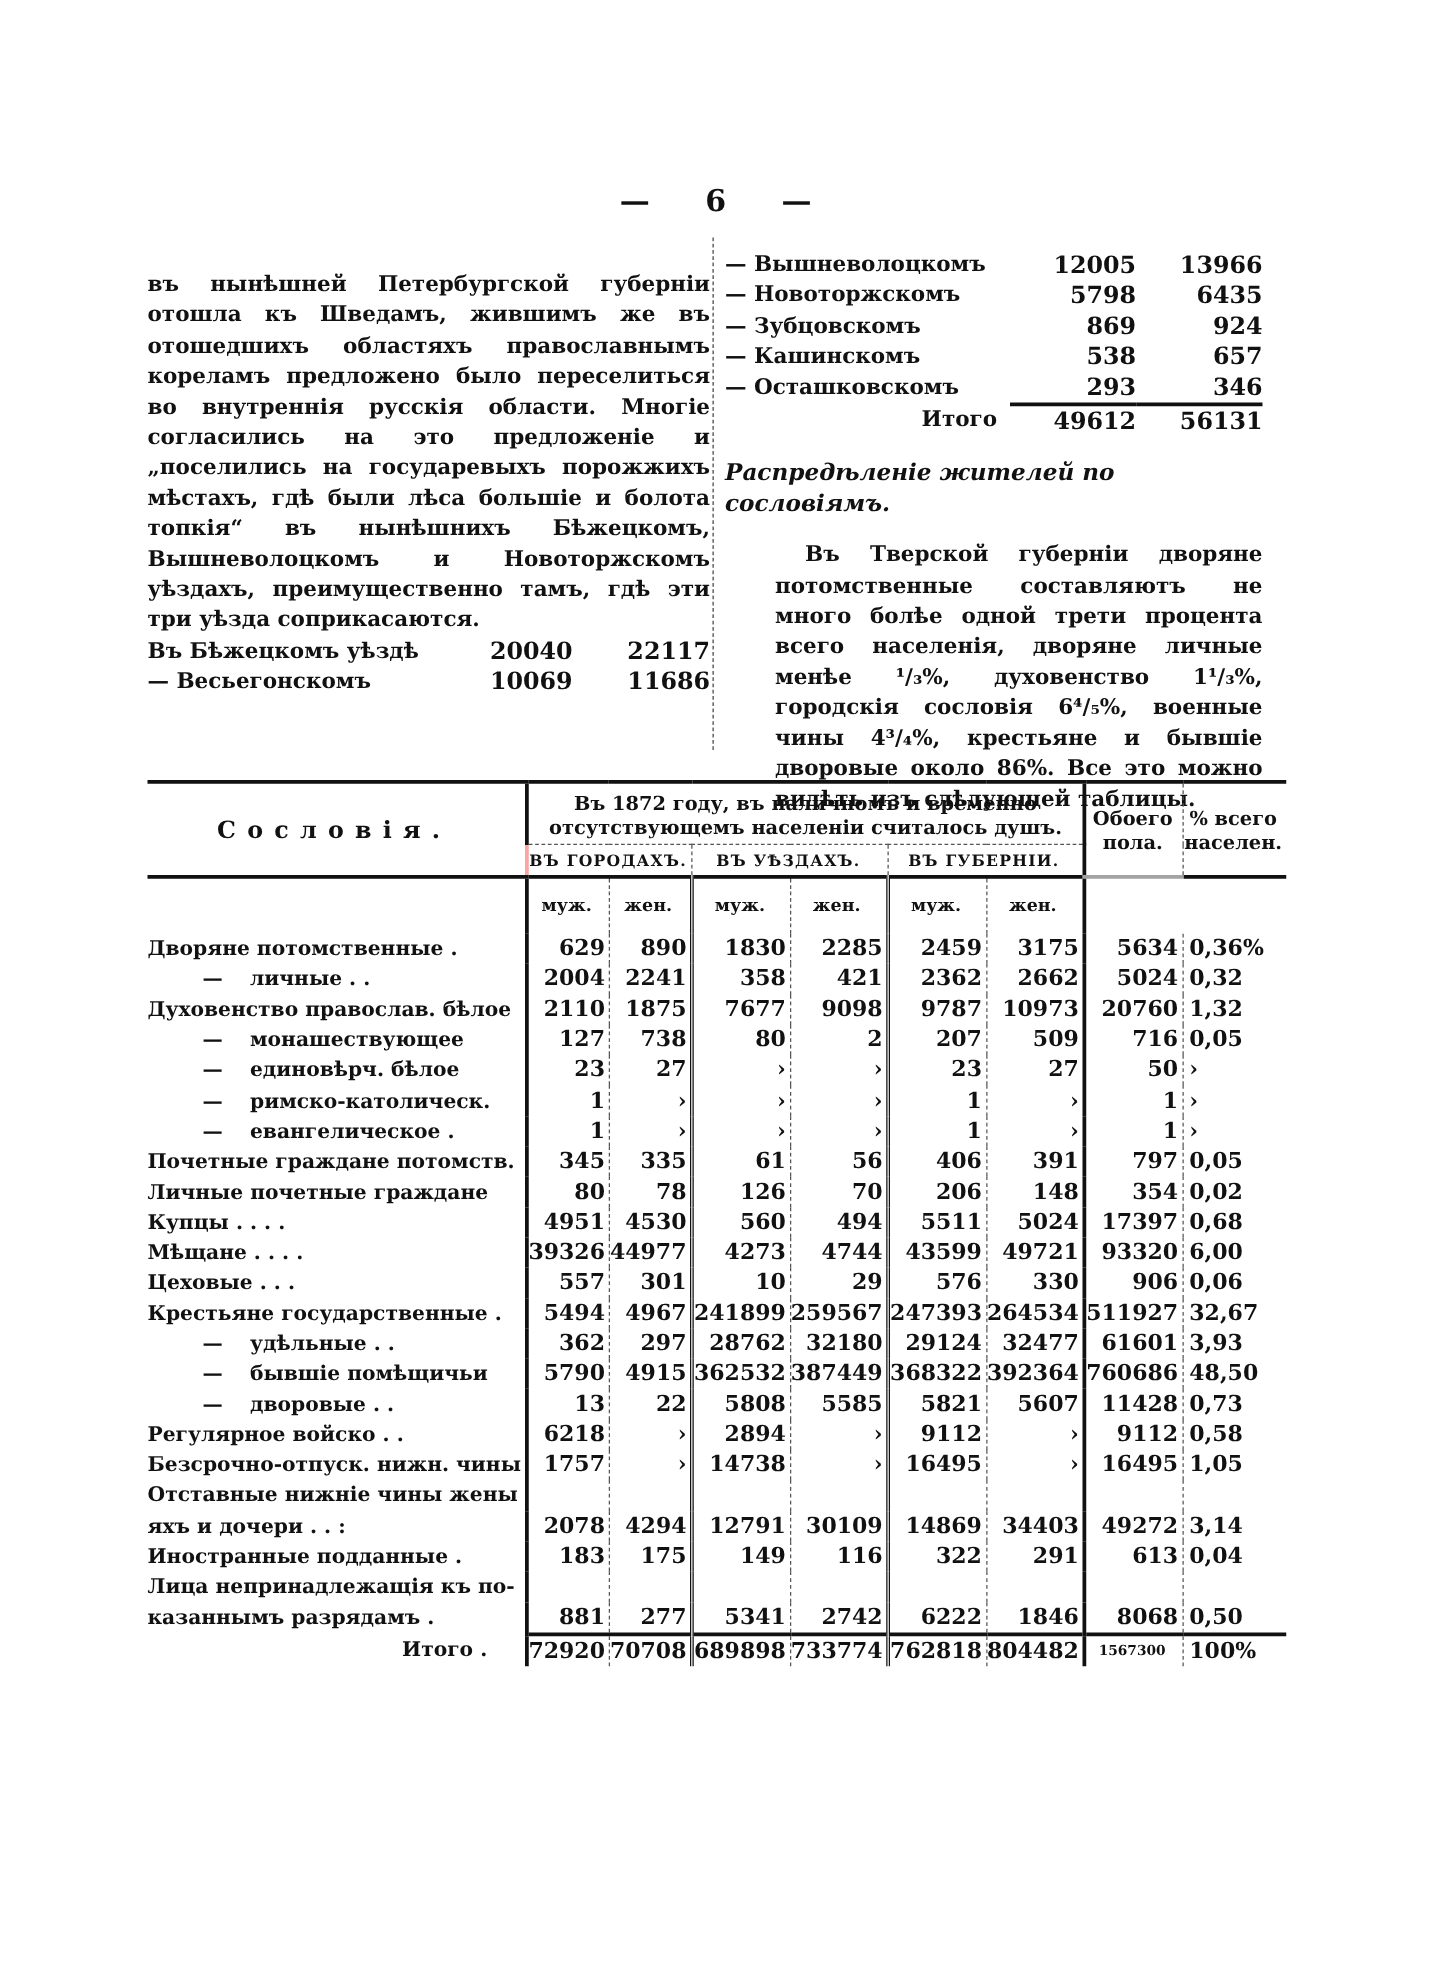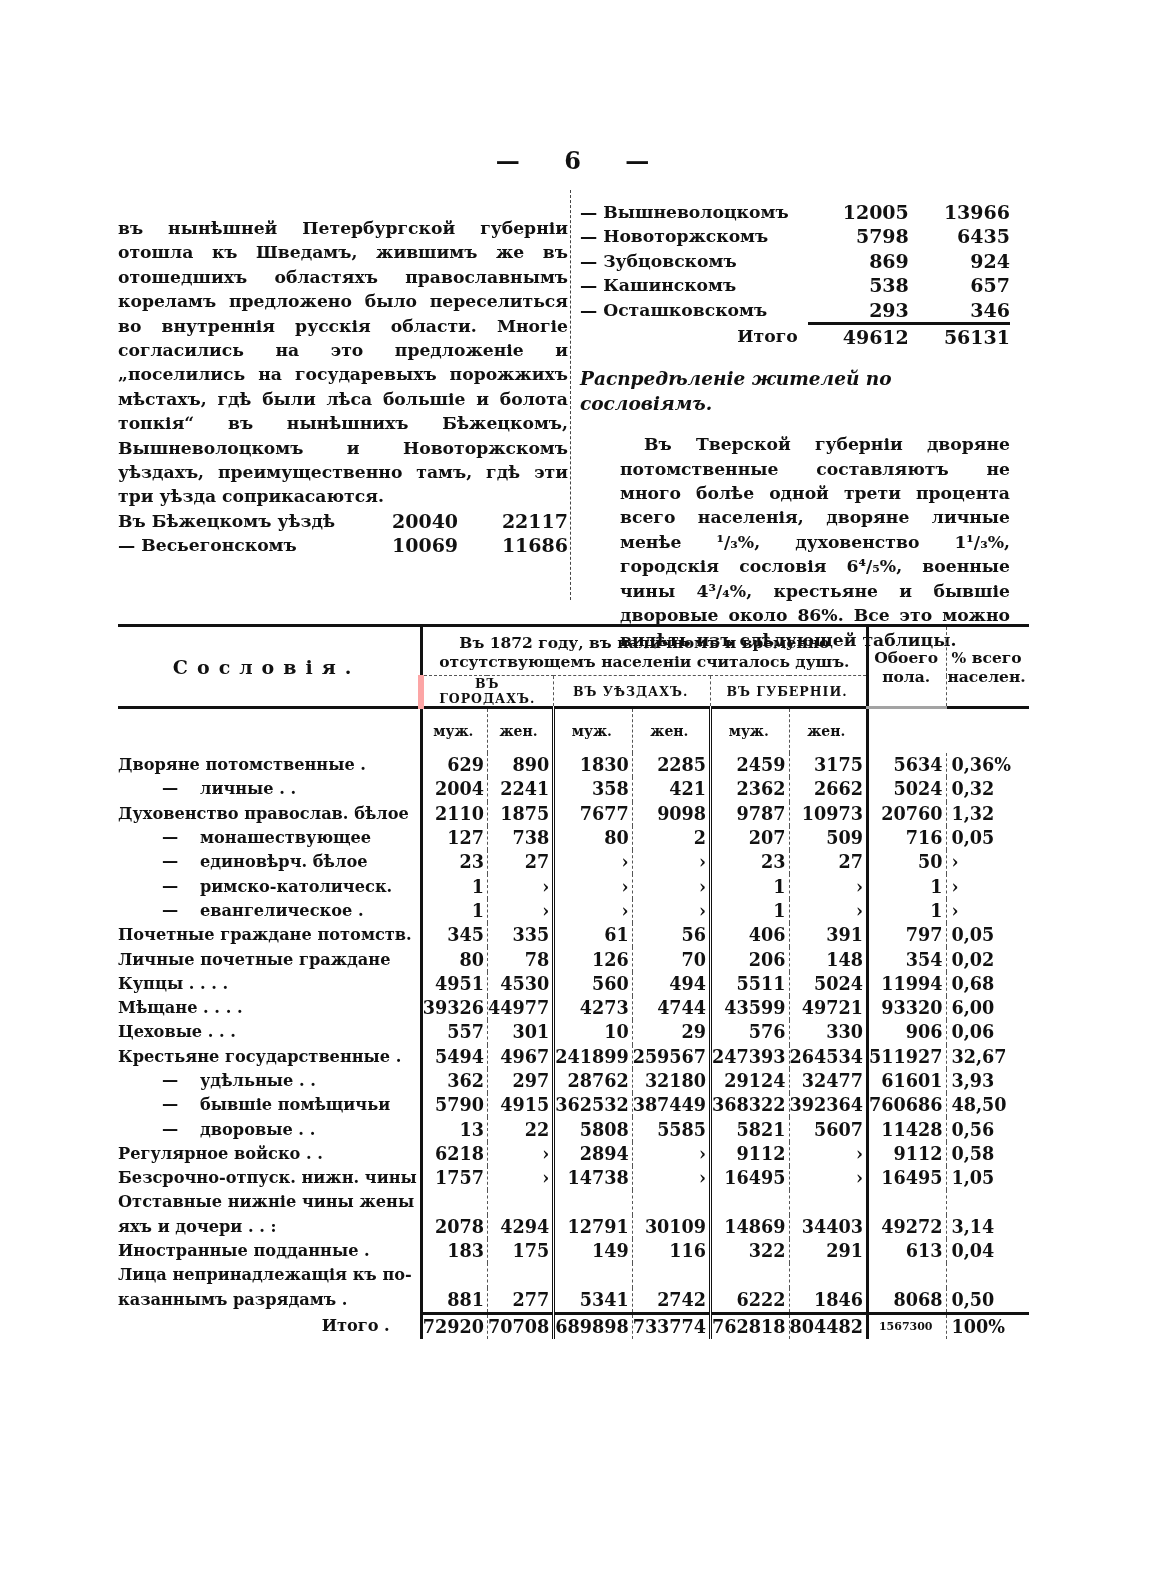--- a/index.html
+++ b/index.html
@@ -26,21 +26,21 @@
   .col-right p.indent { text-indent: 24px; margin-left: 40px; }
 
   .main-table { position: absolute; left: 118px; top: 624px; width: 896px; border-collapse: collapse; font-weight: bold; }
   .main-table th, .main-table td { padding: 0 3px 0 0; }
   .main-table thead tr.h1 th { border-top: 3px solid #111; }
   .main-table th { font-weight: bold; font-size: 15px; }
   .main-table .label-col { width: 280px; text-align: left; }
   .main-table .name-head { font-size: 19px; letter-spacing: 9px; text-align: center; vertical-align: middle; border-bottom: 3px solid #111; }
   .main-table .group-head { border-left: 3px solid #111; border-bottom: 1px dashed #555; font-size: 15.5px; line-height: 19px; text-align: center; padding: 6px 4px 4px 4px; }
   .main-table .sub-head { font-size: 12.5px; letter-spacing: 1px; text-align: center; border-bottom: 3px solid #111; height: 24px; }
-  .main-table .sub-head.g { border-left: 6px solid #fca5a5; }
+  .main-table .sub-head.g { border-left: 3px solid #fca5a5; }
   .main-table .sub-head.d { border-left: 1px dashed #555; }
   .main-table .tot-head { border-left: 3px solid #111; border-bottom: 3px solid #a3a3a3; font-size: 15.5px; text-align: center; width: 66px; }
   .main-table .pct-head { border-left: 1px dashed #555; border-bottom: 3px solid #111; font-size: 15.5px; text-align: center; width: 78px; }
   .main-table .sex-head { font-size: 14px; text-align: center; height: 44px; vertical-align: middle; }
   .main-table td { font-size: 17.6px; height: 24.3px; line-height: 24px; text-align: right; white-space: nowrap; }
   .main-table td.lbl { text-align: left; font-size: 16.2px; white-space: nowrap; }
   .main-table td.lbl .dash { display: inline-block; width: 60px; text-align: center; }
   .main-table td.lbl.sub1 { padding-left: 22px; }
   .main-table .bL { border-left: 3px solid #111; }
   .main-table .dL { border-left: 1px dashed #555; }
@@ -242,21 +242,21 @@
         <td class="pct dL">0,02</td>
       </tr>
       <tr>
         <td class="lbl"><span>Купцы   .   .   .   .</span></td>
         <td class="bL num">4951</td>
         <td class="dL num">4530</td>
         <td class="dblL num">560</td>
         <td class="dL num">494</td>
         <td class="dblL num">5511</td>
         <td class="dL num">5024</td>
-        <td class="bL tot">11994</td>
+        <td class="bL tot">17397</td>
         <td class="pct dL">0,68</td>
       </tr>
       <tr>
         <td class="lbl"><span>Мѣщане .   .   .   .</span></td>
         <td class="bL num">39326</td>
         <td class="dL num">44977</td>
         <td class="dblL num">4273</td>
         <td class="dL num">4744</td>
         <td class="dblL num">43599</td>
         <td class="dL num">49721</td>
@@ -309,21 +309,21 @@
       </tr>
       <tr>
         <td class="lbl sub1"><span class="dash">—</span><span>дворовые .   .</span></td>
         <td class="bL num">13</td>
         <td class="dL num">22</td>
         <td class="dblL num">5808</td>
         <td class="dL num">5585</td>
         <td class="dblL num">5821</td>
         <td class="dL num">5607</td>
         <td class="bL tot">11428</td>
-        <td class="pct dL">0,56</td>
+        <td class="pct dL">0,73</td>
       </tr>
       <tr>
         <td class="lbl"><span>Регулярное войско   .   .</span></td>
         <td class="bL num">6218</td>
         <td class="dL num">›</td>
         <td class="dblL num">2894</td>
         <td class="dL num">›</td>
         <td class="dblL num">9112</td>
         <td class="dL num">›</td>
         <td class="bL tot">9112</td>

